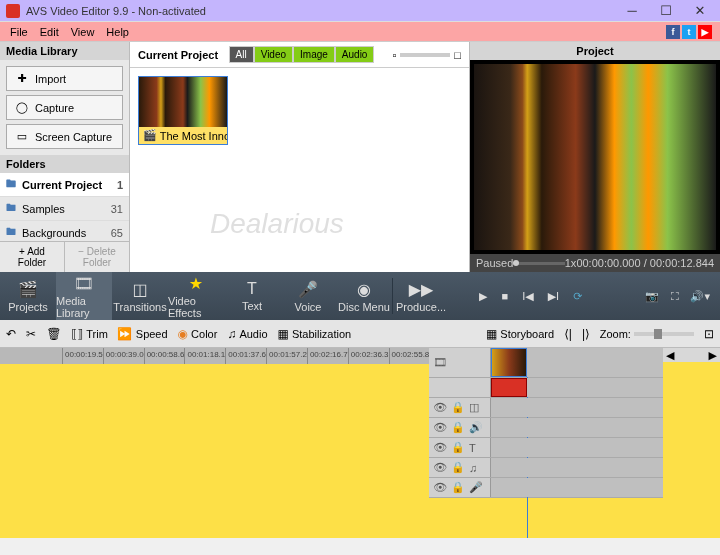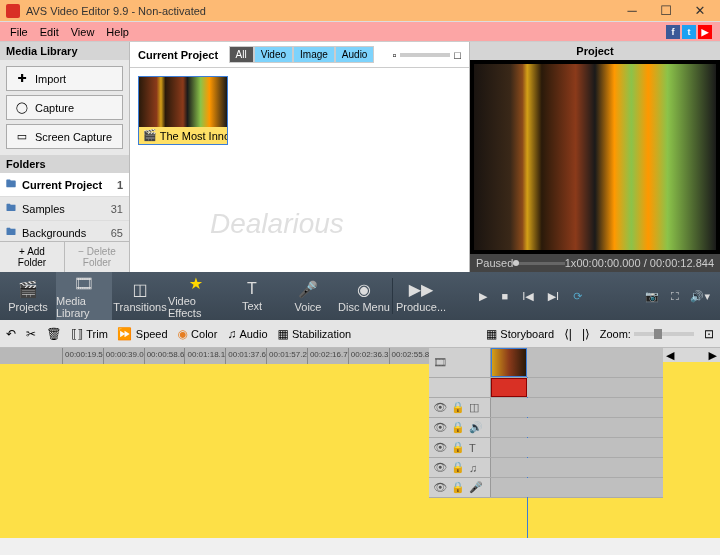--- a/index.html
+++ b/index.html
@@ -1,17 +1,17 @@
 <!DOCTYPE html>
 <html><head>
 <meta charset="utf-8">
 <style>
 *{box-sizing:border-box;margin:0;padding:0;font-family:"Segoe UI",Arial,sans-serif;font-size:11px;user-select:none}
 body{background:#f0f0f0;width:720px;height:555px;overflow:hidden;position:relative}
-.titlebar{height:22px;background:#fdba74;display:flex;align-items:center;padding:0 6px;border-bottom:1px solid #ddd}
+.titlebar{height:22px;background:#c4b5fd;display:flex;align-items:center;padding:0 6px;border-bottom:1px solid #ddd}
 .titlebar-icon{width:14px;height:14px;background:#d93025;margin-right:6px;border-radius:2px}
 .titlebar-text{flex:1;font-size:11px;color:#333}
 .winbtns{display:flex;gap:14px;margin-right:4px}
 .winbtn{width:20px;height:14px;display:flex;align-items:center;justify-content:center;font-size:13px;color:#333}
 .menubar{height:20px;background:#fca5a5;display:flex;align-items:center;padding:0 4px;border-bottom:1px solid #ccc}
 .menuitem{padding:2px 6px;font-size:11px}
 .social{margin-left:auto;display:flex;gap:2px;margin-right:4px}
 .social-ic{width:14px;height:14px;display:flex;align-items:center;justify-content:center;font-size:9px;color:#fff;font-weight:bold}
 .main{display:flex;height:230px}
 .sidebar{width:130px;background:#e8e8e8;border-right:1px solid #bbb;display:flex;flex-direction:column}
@@ -25,21 +25,21 @@
 .folder-ic{width:12px;font-size:10px;color:#4a7bb5}
 .folder-name{flex:1}
 .folder-count{color:#555}
 .folder-actions{display:flex;border-top:1px solid #bbb}
 .folder-act{flex:1;padding:4px;font-size:10px;text-align:center;border-right:1px solid #bbb;background:#e8e8e8}
 .folder-act:last-child{border-right:none;color:#999}
 .center{flex:1;background:#fff;display:flex;flex-direction:column;border-right:1px solid #bbb}
 .center-head{display:flex;align-items:center;padding:4px 8px;border-bottom:1px solid #ccc;gap:10px}
 .ch-title{font-weight:bold}
 .filter-tabs{margin-left:auto;display:flex;gap:0}
-.ftab{padding:2px 6px;font-size:10px;background:#7dd3fc;border:1px solid #ccc}
+.ftab{padding:2px 6px;font-size:10px;background:#84cc16;border:1px solid #ccc}
 .ftab.active{background:#555;color:#fff}
 .size-ctrl{display:flex;align-items:center;gap:4px;margin-left:8px}
 .size-slider{width:50px;height:4px;background:#ccc}
 .clip-area{padding:8px;display:flex;gap:6px}
 .clip{width:90px;border:1px solid #3b7dd8}
 .clip-thumb{width:88px;height:50px;background:linear-gradient(90deg,#2a1a0a 0%,#8b3a1a 20%,#d4a017 25%,#2a1a0a 30%,#8b3a1a 50%,#1a1a1a 55%,#8bc34a 70%,#ff9800 80%,#1a1a1a 100%);position:relative}
 .clip-label{background:#ffe066;padding:2px 4px;font-size:9px;display:flex;align-items:center;gap:3px;overflow:hidden;white-space:nowrap}
 .preview{width:250px;background:#000000;display:flex;flex-direction:column}
 .prev-head{background:#d5d5d5;text-align:center;padding:3px;font-weight:bold;font-size:11px}
 .prev-img{flex:1;background:linear-gradient(90deg,#1a1410 0%,#3a2818 15%,#8b4a1a 20%,#d4a017 22%,#2a1a0a 28%,#8b3a1a 42%,#1a1a1a 50%,#ff9800 58%,#8bc34a 65%,#ff9800 72%,#8bc34a 80%,#1a1a1a 100%);margin:4px;position:relative}

